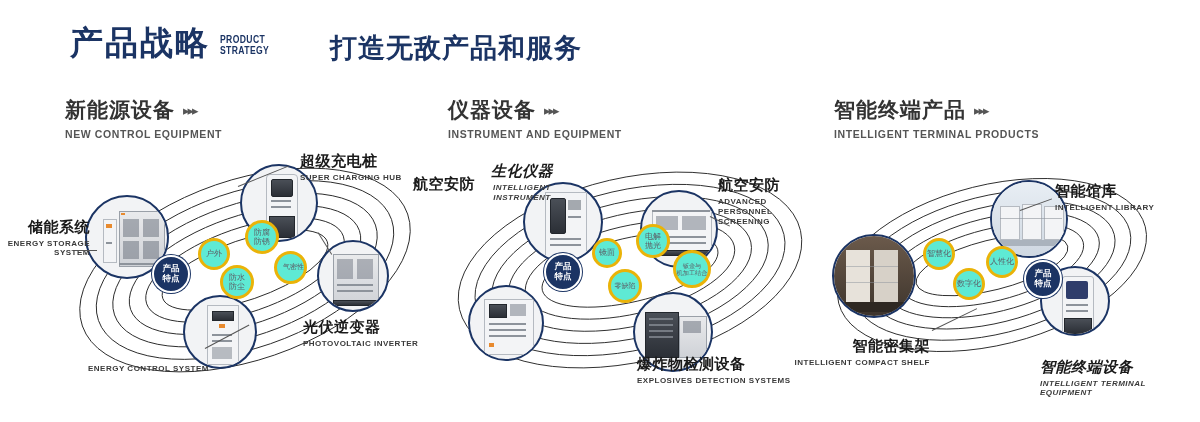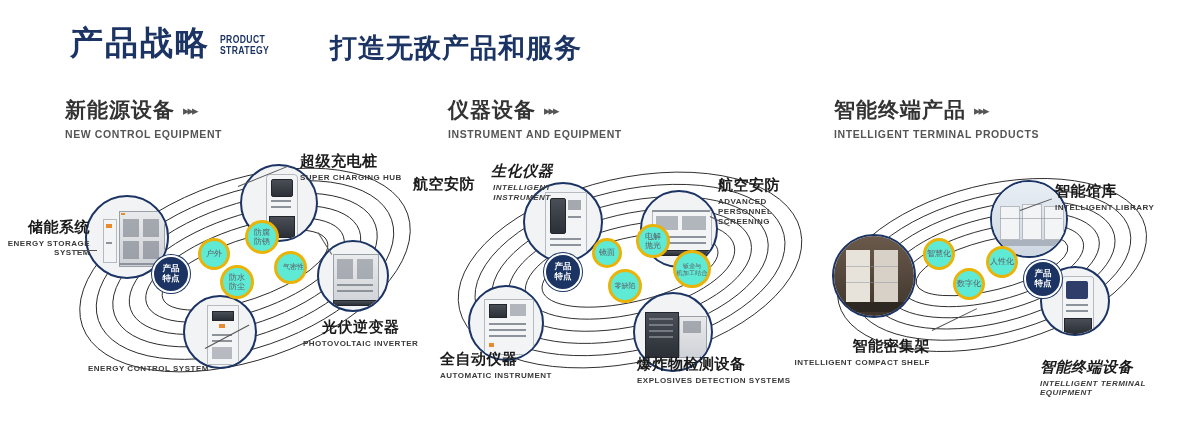--- a/index.html
+++ b/index.html
@@ -212,21 +212,21 @@
   </div>
 
   <div class="cap r" style="left:0px;top:218px;width:90px;">
     <div class="cn">储能系统</div>
     <div class="en">ENERGY STORAGE SYSTEM</div>
   </div>
   <div class="cap l" style="left:300px;top:152px;">
     <div class="cn">超级充电桩</div>
     <div class="en">SUPER CHARGING HUB</div>
   </div>
-  <div class="cap l" style="left:303px;top:318px;text-align:center;">
+  <div class="cap l" style="left:303px;top:318px;">
     <div class="cn">光伏逆变器</div>
     <div class="en">PHOTOVOLTAIC INVERTER</div>
   </div>
   <div class="cap l" style="left:88px;top:362px;">
     <div class="en">ENERGY CONTROL SYSTEM</div>
   </div>
 
   <div class="cluster" id="c2" style="left:440px;top:152px;width:380px;height:240px;">
     <svg class="rings" width="380" height="240" viewBox="0 0 380 240">
       <g transform="rotate(-13 190 118)">
@@ -320,24 +320,20 @@
     <div class="cn">航空安防</div>
   </div>
   <div class="cap c" style="left:470px;top:162px;width:104px;font-style:italic;">
     <div class="cn">生化仪器</div>
     <div class="en" style="line-height:1.2;">INTELLIGENT INSTRUMENT</div>
   </div>
   <div class="cap l" style="left:718px;top:176px;width:100px;">
     <div class="cn">航空安防</div>
     <div class="en" style="line-height:1.25;">ADVANCED PERSONNEL SCREENING</div>
   </div>
-  <div class="cap l" style="left:440px;top:350px;">
-    <div class="cn">全自动仪器</div>
-    <div class="en">AUTOMATIC INSTRUMENT</div>
-  </div>
   <div class="cap l" style="left:637px;top:355px;">
     <div class="cn">爆炸物检测设备</div>
     <div class="en">EXPLOSIVES DETECTION SYSTEMS</div>
   </div>
 
   <div class="cluster" id="c3" style="left:822px;top:160px;width:340px;height:210px;">
     <svg class="rings" width="340" height="210" viewBox="0 0 340 210">
       <g transform="rotate(-14 170 105)">
         <ellipse cx="170" cy="105" rx="158" ry="80"></ellipse>
         <ellipse cx="170" cy="105" rx="142" ry="69"></ellipse>

